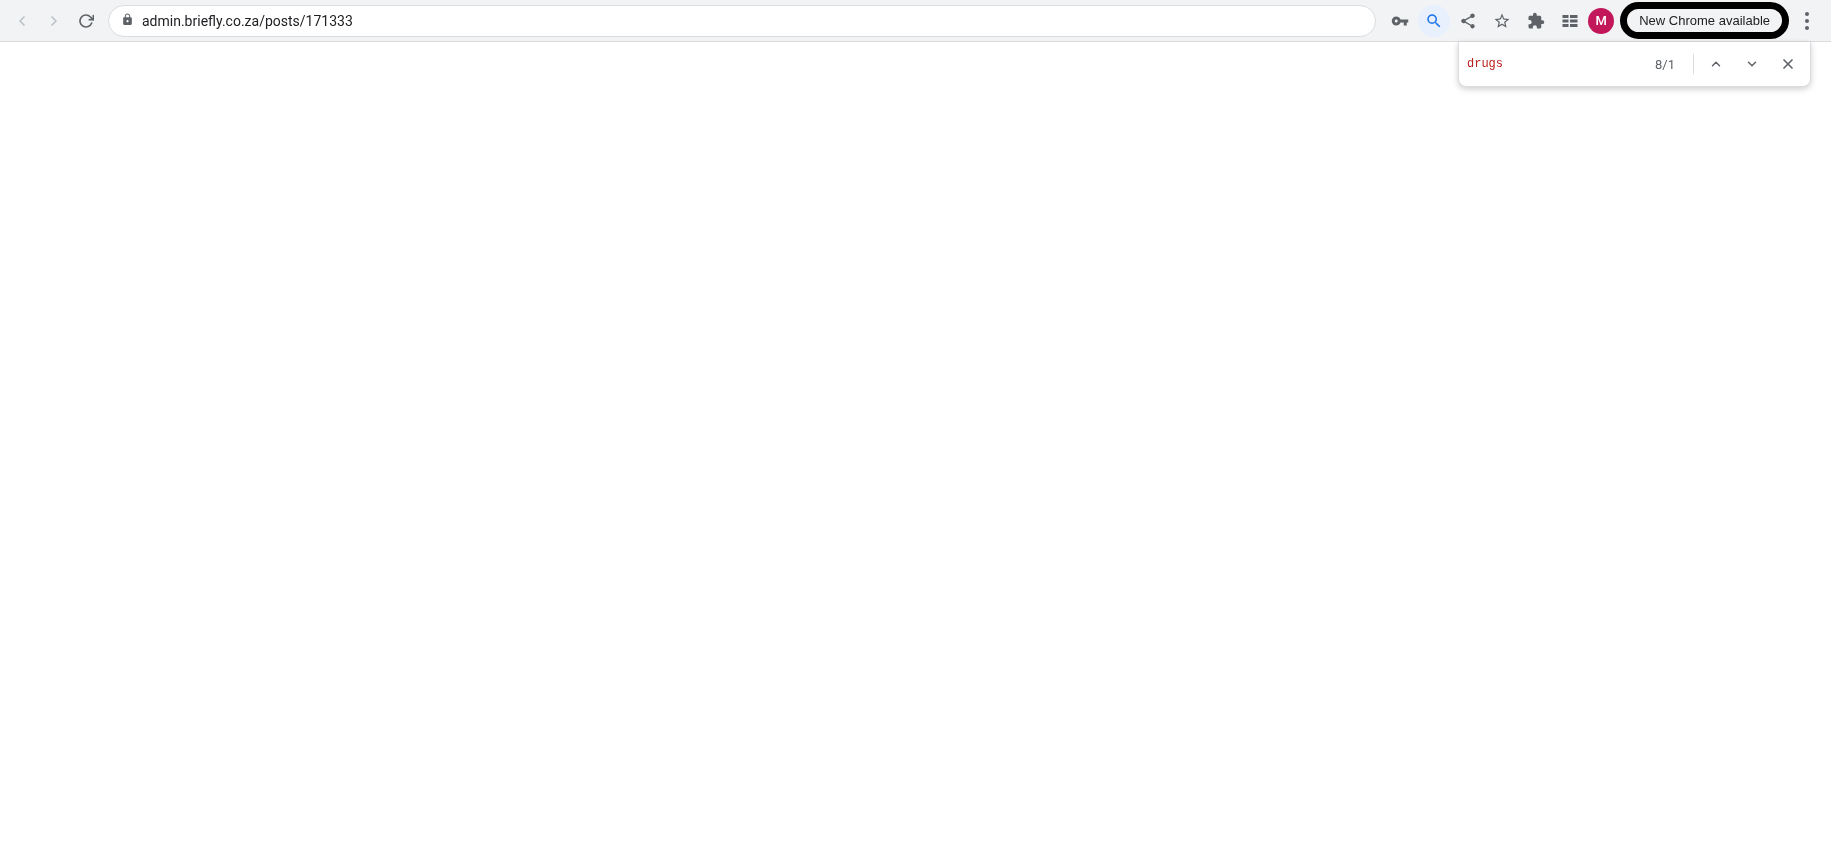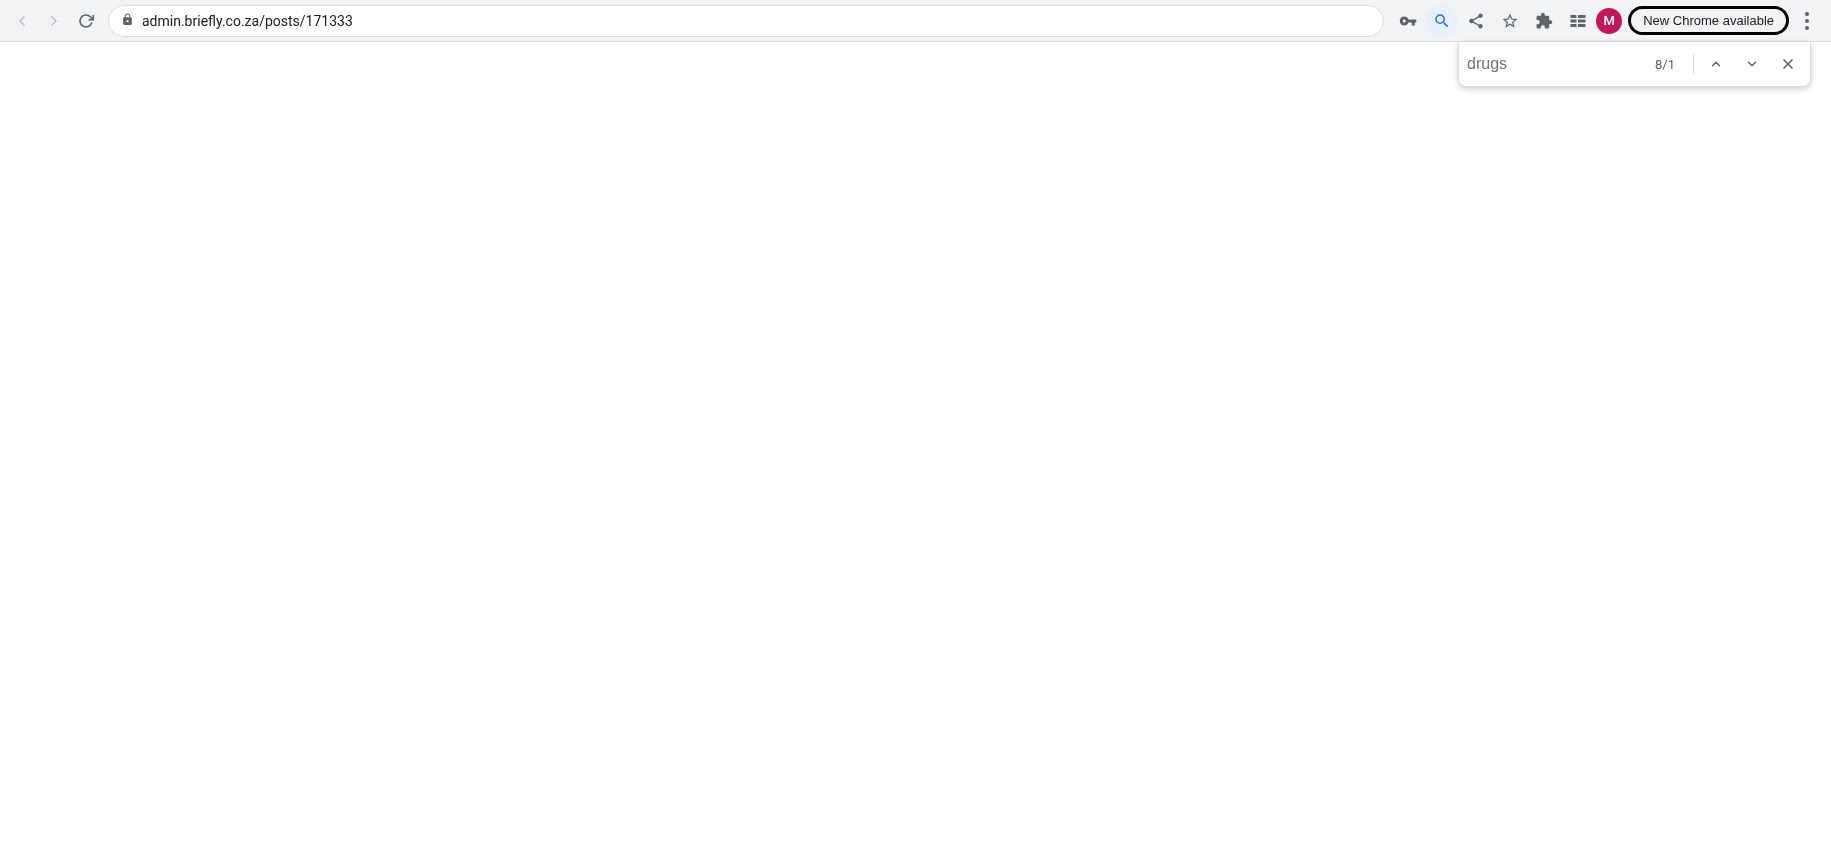--- a/index.html
+++ b/index.html
@@ -105,21 +105,21 @@
       align-items: center;
       justify-content: center;
       font-size: 13px;
       font-weight: 500;
       cursor: pointer;
     }
 
     .new-chrome-btn {
       display: flex;
       align-items: center;
-      border: 3px solid #000000;
+      border: 7px solid #000000;
       border-radius: 20px;
       padding: 4px 12px;
       font-size: 13px;
       color: #202124;
       cursor: pointer;
       background: none;
       white-space: nowrap;
       margin-left: 4px;
     }
 
@@ -159,24 +159,25 @@
       align-items: center;
       padding: 8px 8px;
       gap: 8px;
       z-index: 100;
       min-width: 300px;
     }
 
     .find-input {
       border: none;
       outline: none;
-      font-size: 16px;
-      color: #737373;
+      font-size: 12px;
+      color: #b91c1c;
       width: 180px;
       background: transparent;
+      font-family: Liberation Mono, monospace;
     }
 
     .find-count {
       font-size: 13px;
       color: #5f6368;
       min-width: 30px;
     }
 
     .find-divider {
       width: 1px;

